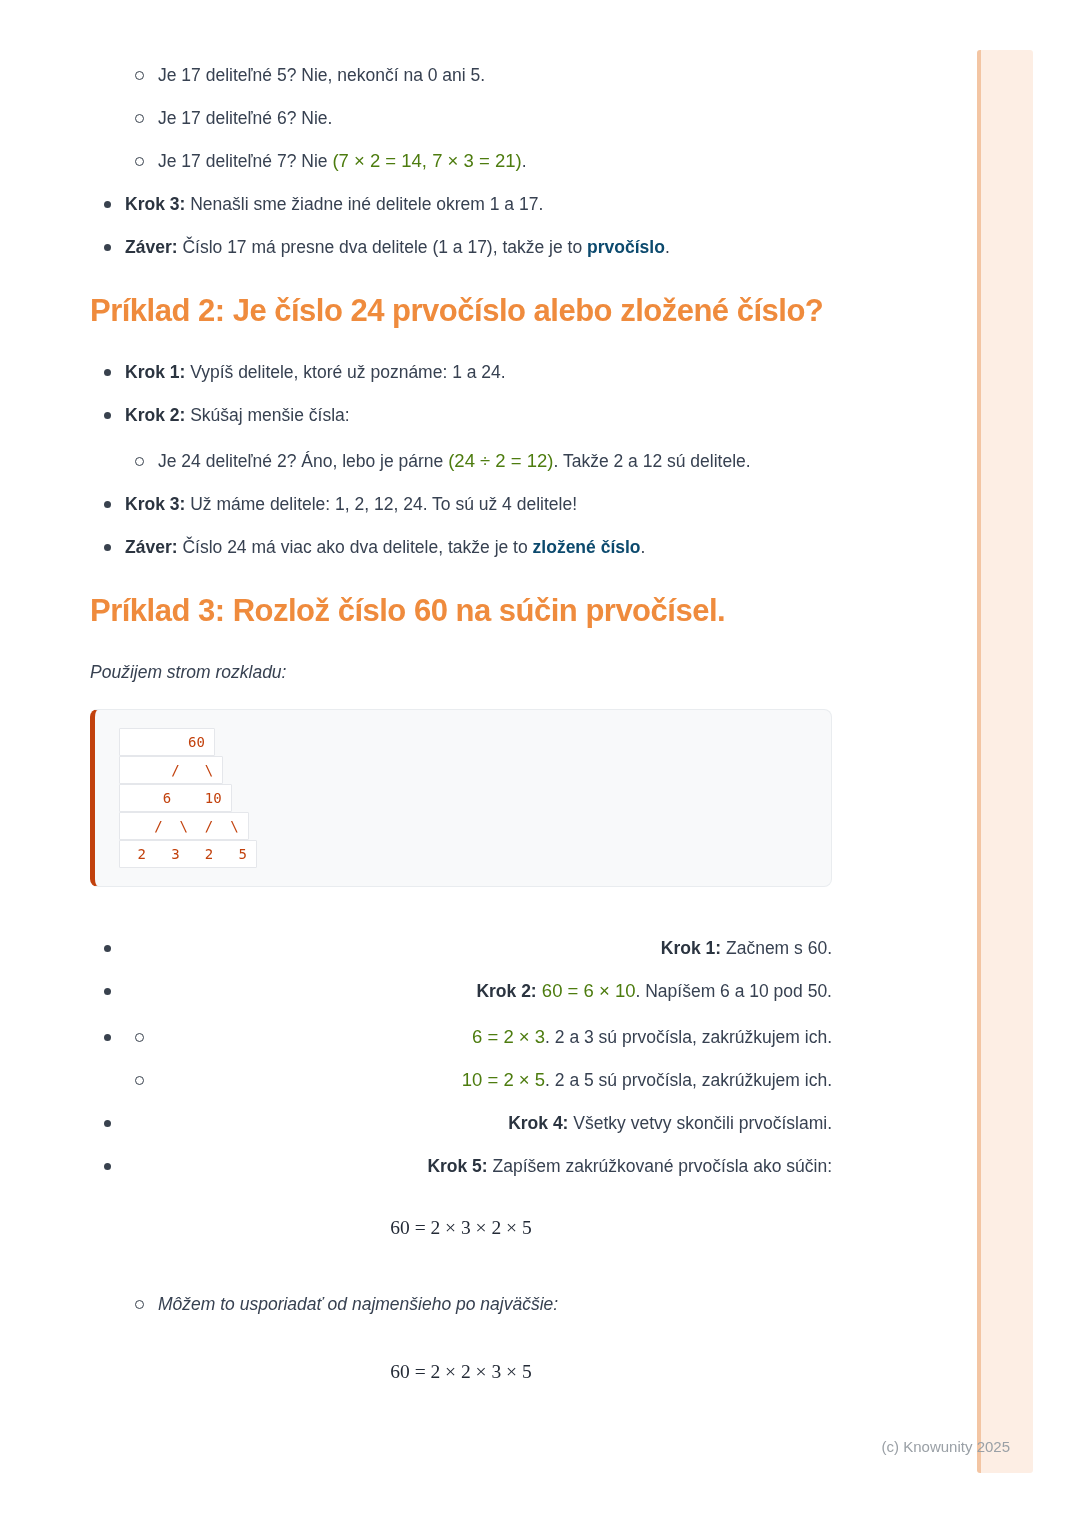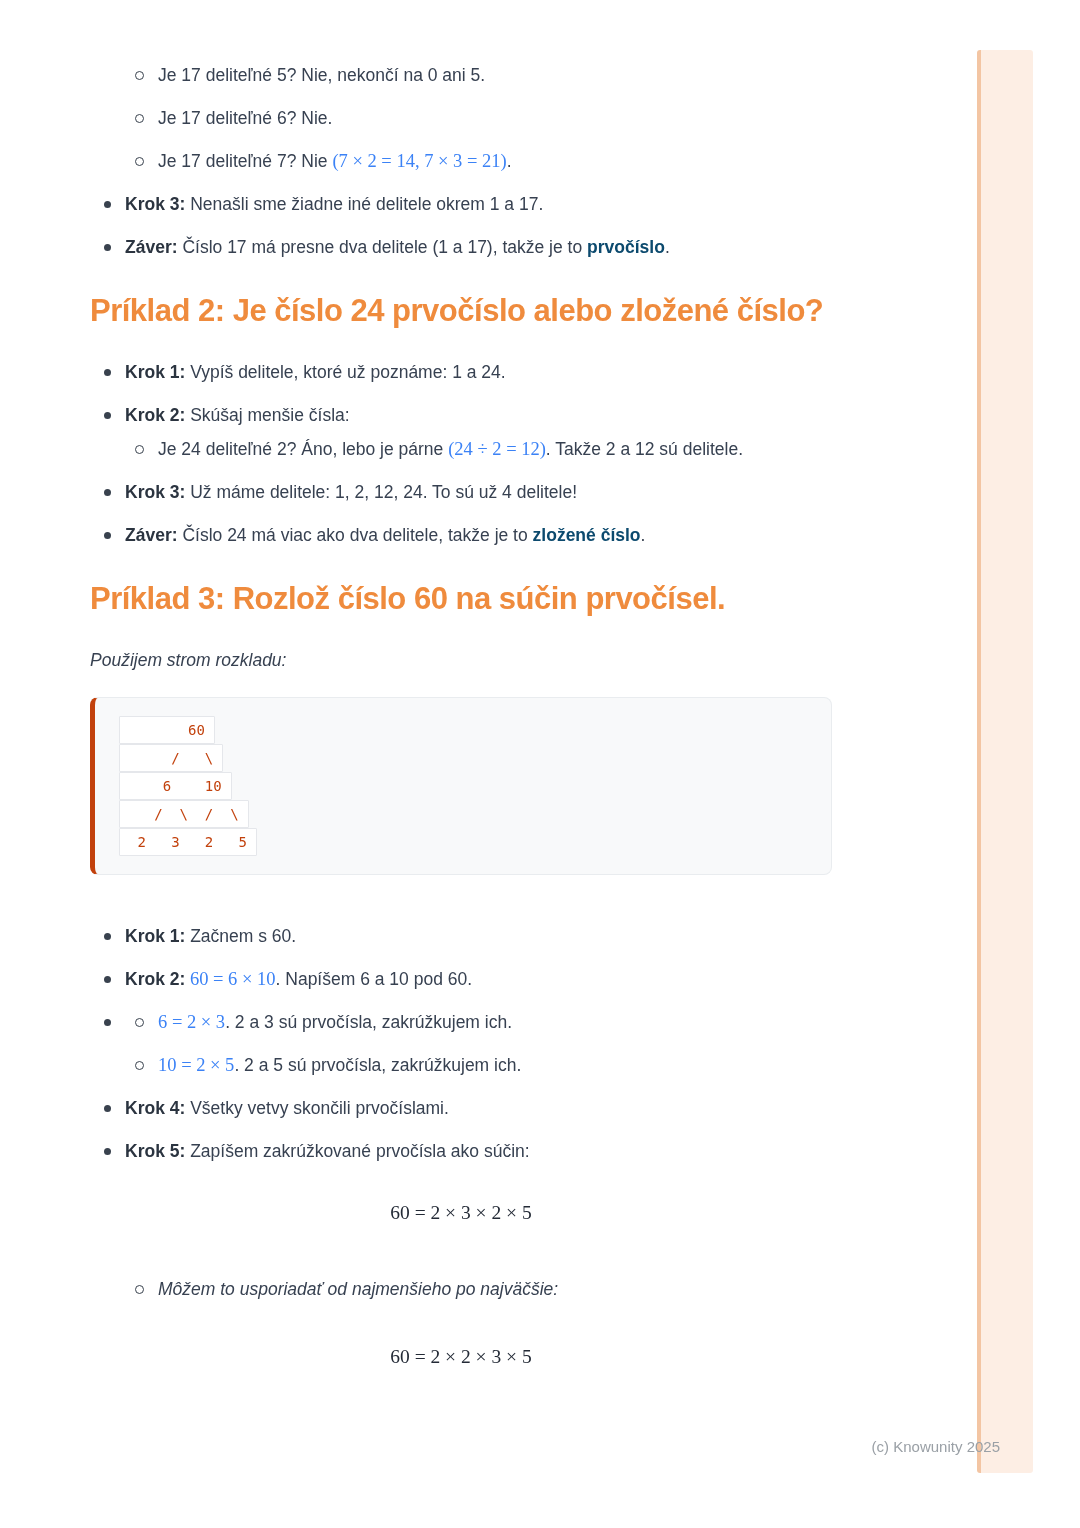--- a/index.html
+++ b/index.html
@@ -11,26 +11,26 @@
     position:relative;
     overflow:hidden;
   }
   .content { position:absolute; left:90px; top:6px; width:742px; padding-top:56px; }
   ul { list-style:none; }
   .li { position:relative; padding-left:35px; margin-bottom:17px; font-size:17.5px; line-height:26px; }
   .li:last-child { margin-bottom:17px; }
   .dot { position:absolute; left:14px; top:10px; width:7px; height:7px; border-radius:50%; background:#39424e; }
   .sub { padding-left:68px; }
   .sub .ring { position:absolute; left:45px; top:9px; width:9px; height:9px; border:1.5px solid #39424e; border-radius:50%; background:transparent; }
-  .subul { margin:8px 0 12px -35px; }
+  .subul { margin:20px 0 12px -35px; }
   .subul .sub .ring { left:45px; }
   .txt { white-space:pre-wrap; }
   .lbl { font-weight:700; color:#2b3440; }
   .txt strong { font-weight:700; color:#0c4a6e; }
-  .math { font-family:Liberation Serif, serif; font-size:18.5px; color:#3b82f6; }
+  .math { font-family:Liberation Sans, sans-serif; font-size:18.5px; color:#4d7c0f; }
   h2 {
     font-size:31px; line-height:34px; font-weight:700;
     color:var(--heading-color, #ef8b3d);
     margin:34px 0 31px; letter-spacing:-0.5px;
   }
   .para { font-size:17.5px; line-height:26px; margin-bottom:24px;font-style:italic; }
   .codeblock {
     background:var(--code-bg, #f8f9fa);
     border:1px solid var(--code-frame, #e9ecef);
     border-left:5px solid var(--accent-dark, #c2410c);
@@ -42,40 +42,40 @@
     display:inline-block;
     font-family:"DejaVu Sans Mono", monospace;
     font-size:14px; line-height:22px;
     color:var(--accent-dark, #c2410c);
     background:#ffffff;
     border:1px solid var(--line-border, #e5e7eb);
     border-radius:1px;
     padding:2px 9px;
     white-space:pre;
   }
-  .after-code { margin-top:48px; }
+  .after-code { margin-top:48px;text-align:right; }
   .mathblock {
     text-align:center;
     font-family:"Liberation Serif", serif;
     font-size:19.5px; line-height:26px;
     color:#232a36;
   }
   .eq1 { margin-top:36px; }
   .note-ul { margin-top:50px; }
   .note { font-style:italic; }
   .eq2 { margin-top:42px; }
   .sidebar-bar {
     position:absolute; left:977px; top:50px; width:56px; height:1423px;
     background:var(--sidebar-fill, #fdeee4);
     border-left:4px solid var(--sidebar-edge, #f3c5a3);
     border-radius:3px;
     z-index:1;
   }
   .watermark {
-    position:absolute; right:80px; top:1437px;
+    position:absolute; right:70px; top:1437px;
     font-size:15px; line-height:20px;
     color:var(--muted-color, #9aa0a6);
     z-index:2;
   }
 </style>
 </head>
 <body>
 
 <div class="sidebar-bar"></div>
 
@@ -146,21 +146,21 @@
     <div class="codeline"><code> 2   3   2   5</code></div>
   </div>
 
   <ul class="after-code">
     <li class="li">
         <span class="dot"></span>
         <p class="txt"><span class="lbl">Krok 1:</span><span> Začnem s 60.</span></p>
       </li>
     <li class="li">
         <span class="dot"></span>
-        <p class="txt"><span class="lbl">Krok 2:</span><span class="math"> 60 = 6 × 10</span><span>. Napíšem 6 a 10 pod 60.</span></p>
+        <p class="txt"><span class="lbl">Krok 2:</span><span class="math"> 60 = 6 × 10</span><span>. Napíšem 6 a 10 pod 50.</span></p>
       </li>
     <li class="li">
         <span class="dot"></span>
       <ul class="subul">
         <li class="li sub">
             <span class="ring"></span>
             <p class="txt"><span class="math">6 = 2 × 3</span><span>. 2 a 3 sú prvočísla, zakrúžkujem ich.</span></p>
           </li>
         <li class="li sub">
             <span class="ring"></span>

